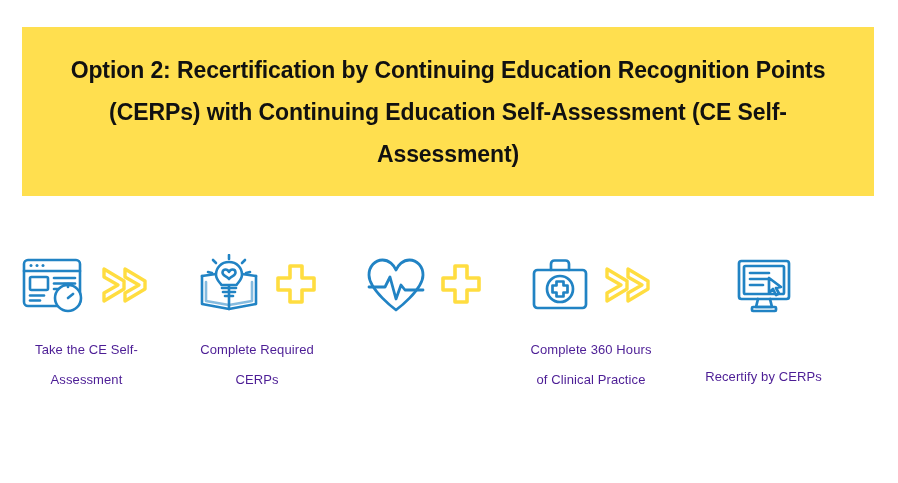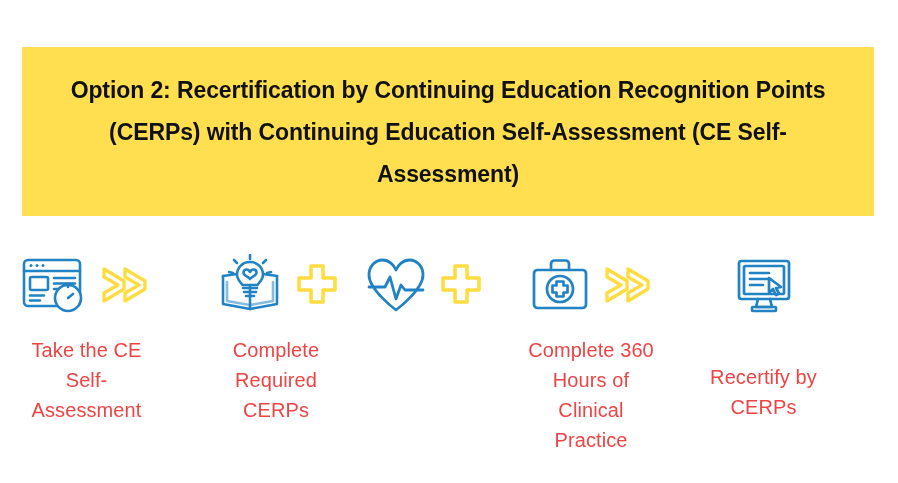--- a/index.html
+++ b/index.html
@@ -25,21 +25,20 @@
   .banner {
     position: absolute;
     left: 22px;
     top: 27px;
     width: 852px;
     height: 169px;
     background: #FFDF4F;
     display: flex;
     align-items: center;
     justify-content: center;
-    margin-top: 20px;
   }
   .banner-title {
     width: 760px;
     text-align: center;
     font-family: "Liberation Sans", sans-serif;
     font-size: 23px;
     font-weight: bold;
     line-height: 42px;
     color: #111111;
     letter-spacing: -0.1px;
@@ -54,44 +53,44 @@
     display: flex;
     align-items: flex-start;
   }
   .step {
     position: relative;
     display: flex;
     flex-direction: column;
     align-items: center;
   }
   .step-1 { width: 173px; }
-  .step-2 { width: 168px; align-items: flex-end; }
+  .step-2 { width: 168px; }
   .step-3 { width: 165px; }
   .step-4 { width: 170px; }
   .step-5 { width: 175px; }
 
   .icon-row {
     height: 90px;
     display: flex;
     align-items: center;
     justify-content: center;
     gap: 8px;
   }
   .icon-main { display: block; }
   .icon-connector { display: block; }
 
   .step-label {
     margin-top: 5px;
     width: 130px;
     text-align: center;
     font-family: "Liberation Sans", sans-serif;
-    font-size: 20px;
+    font-size: 13px;
     font-weight: normal;
     line-height: 30px;
-    color: #ef4444;
+    color: #4c1d95;
     letter-spacing: 0.1px;
   }
   .step-5 .step-label { width: 140px; margin-top: 32px; }
 </style>
 </head>
 <body>
 
 <div class="page">
 
   <div class="banner">

